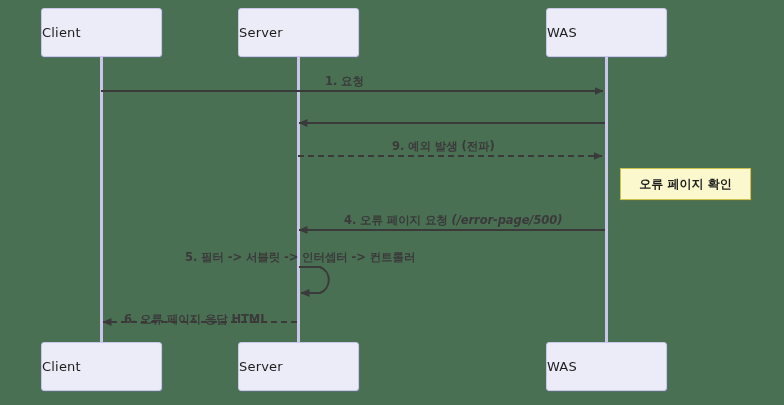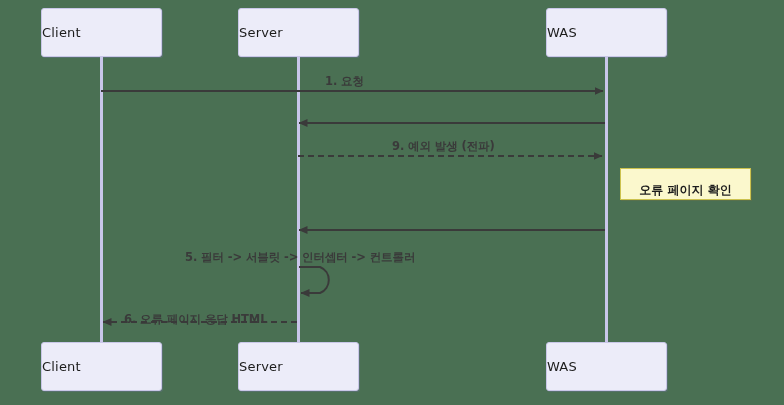--- a/index.html
+++ b/index.html
@@ -138,30 +138,33 @@
 
   <div class="msg-label" style="left:325px; top:74px;">
     <span>1. 요청</span>
   </div>
 
 
   <div class="msg-label" style="left:392px; top:139px;">
     <span>9. 예외 발생 (전파)</span>
   </div>
 
+  <div class="msg-label" style="left:344px; top:213px;">
+    <span>4. 오류 페이지 요청 </span><span class="path">(/error-page/500)</span>
+  </div>
 
   <div class="msg-label" style="left:185px; top:250px;">
     <span>5. 필터 -&gt; 서블릿 -&gt; 인터셉터 -&gt; 컨트롤러</span>
   </div>
 
   <div class="msg-label" style="left:124px; top:312px;">
     <span>6. 오류 페이지 응답 HTML</span>
   </div>
 
-  <div class="note-box" style="left:620px; top:168px; width:131px; height:32px;align-items:flex-end;">
+  <div class="note-box" style="left:620px; top:168px; width:131px; height:32px;">
     <span class="note-label">오류 페이지 확인</span>
   </div>
 
   <div class="participant-box" style="left:41px; top:342px; width:121px; height:49px;">
     <span class="participant-label">Client</span>
   </div>
 
   <div class="participant-box" style="left:238px; top:342px; width:121px; height:49px;">
     <span class="participant-label">Server</span>
   </div>

